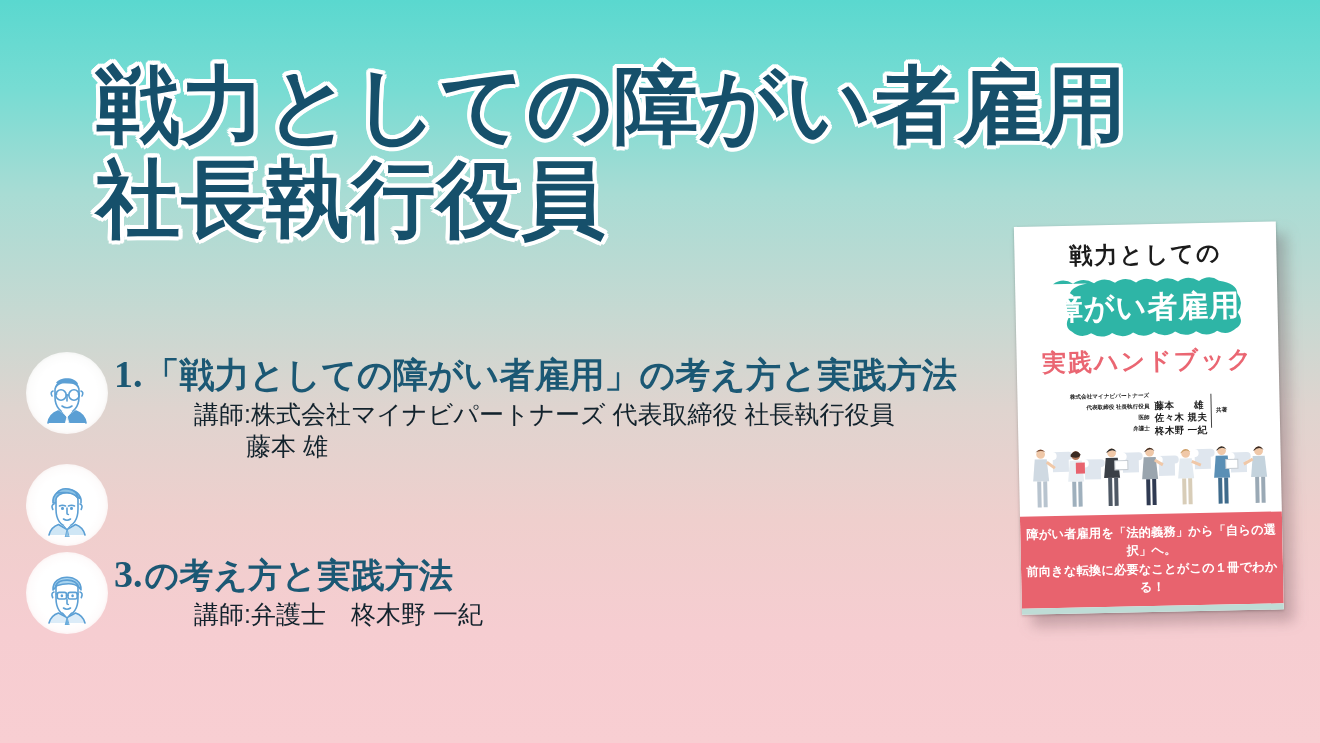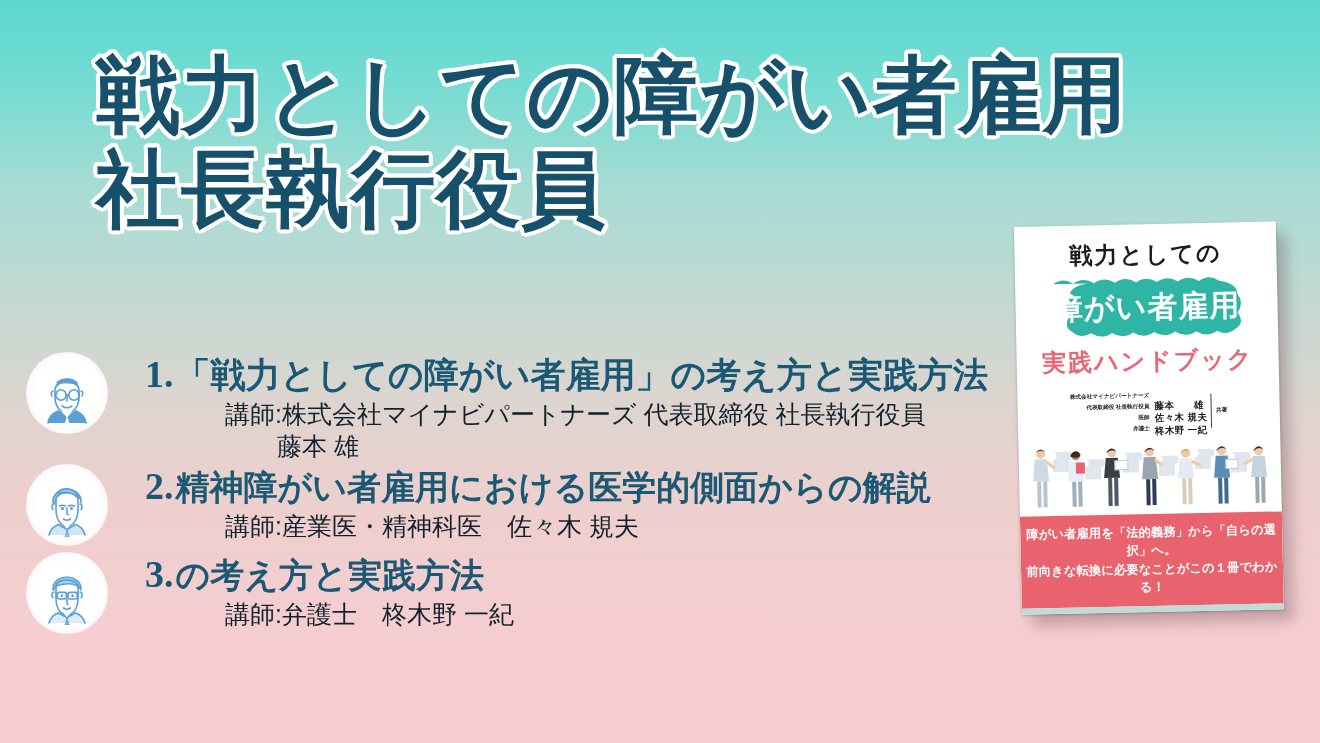--- a/index.html
+++ b/index.html
@@ -16,41 +16,41 @@
       #c6d9d2 42%,
       #dfd4cf 55%,
       #efcfcd 70%,
       #f6cdd1 85%,
       #f8ced2 100%);
     overflow:hidden;
   }
 
   
   #title{
-    position:absolute;left:96px;top:48px;width:1000px;
+    position:absolute;left:96px;top:58px;width:1000px;
     color:#16506b;
     font-weight:bold;
     font-size:84px;
     line-height:1.12;
     letter-spacing:1px;
     -webkit-text-stroke:0px;
     text-shadow:
       -3px -3px 0 #ffffff,  3px -3px 0 #ffffff,
       -3px  3px 0 #ffffff,  3px  3px 0 #ffffff,
       -4px  0   0 #ffffff,  4px  0   0 #ffffff,
        0   -4px 0 #ffffff,  0    4px 0 #ffffff,
       -2px -4px 0 #ffffff,  2px -4px 0 #ffffff,
       -4px -2px 0 #ffffff,  4px  2px 0 #ffffff;
   }
   #title .tline{display:block;white-space:nowrap;}
 
   
   #agenda{position:absolute;left:26px;top:352px;width:1000px;}
   .item{position:relative;margin-bottom:6px;}
-  .item-row{display:flex;align-items:flex-start;gap:31px;}
+  .item-row{display:flex;align-items:flex-start;}
 
   .avatar{
     position:relative;flex:0 0 auto;
     width:82px;height:82px;margin-right:6px;
   }
   .avatar .halo{
     position:absolute;left:0;top:0;width:82px;height:82px;border-radius:50%;
     background:radial-gradient(circle at 50% 50%, #ffffff 52%, rgba(255,255,255,0.92) 66%, rgba(255,255,255,0.35) 84%, rgba(255,255,255,0) 100%);
   }
   .avatar svg{position:absolute;left:9px;top:9px;}
@@ -199,28 +199,20 @@
               <path d="M33.5 33 q3 -1.6 6 0"></path>
               <ellipse cx="27.5" cy="35.4" rx="1.5" ry="1.7" fill="#5b9fd4" stroke="none"></ellipse>
               <ellipse cx="36.5" cy="35.4" rx="1.5" ry="1.7" fill="#5b9fd4" stroke="none"></ellipse>
               <path d="M32 35 v5.5 q0 1 1.4 1"></path>
               <path d="M28.5 46 q3.5 2.4 7 0"></path>
               <path d="M14 62 q2 -8 9.5 -10.5 l8.5 5 l8.5 -5 q7.5 2.5 9.5 10.5" fill="#cfe6f5" stroke="#5b9fd4"></path>
               <path d="M27.5 51.5 l4.5 5 l4.5 -5" fill="#ffffff" stroke="#5b9fd4" stroke-width="1.1"></path>
               <path d="M32 56.5 l-1.8 7.5 h3.6 z" fill="#8dc3e6" stroke="#5b9fd4" stroke-width="0.8"></path>
             </g>
           </svg>
-        </div>
-        <div class="item-text">
-          <div class="head">
-            <span class="num">2.</span><span>精神障がい者雇用における医学的側面からの解説</span>
-          </div>
-          <div class="sub">
-            <span>講師:産業医・精神科医　佐々木 規夫</span>
-          </div>
         </div>
       </div>
     </div>
 
     <div class="item item3">
       <div class="item-row">
         <div class="avatar">
           <div class="halo"></div>
           <svg width="64" height="64" viewBox="0 0 64 64">
             <g fill="none" stroke="#5b9fd4" stroke-width="1.6" stroke-linecap="round" stroke-linejoin="round">

